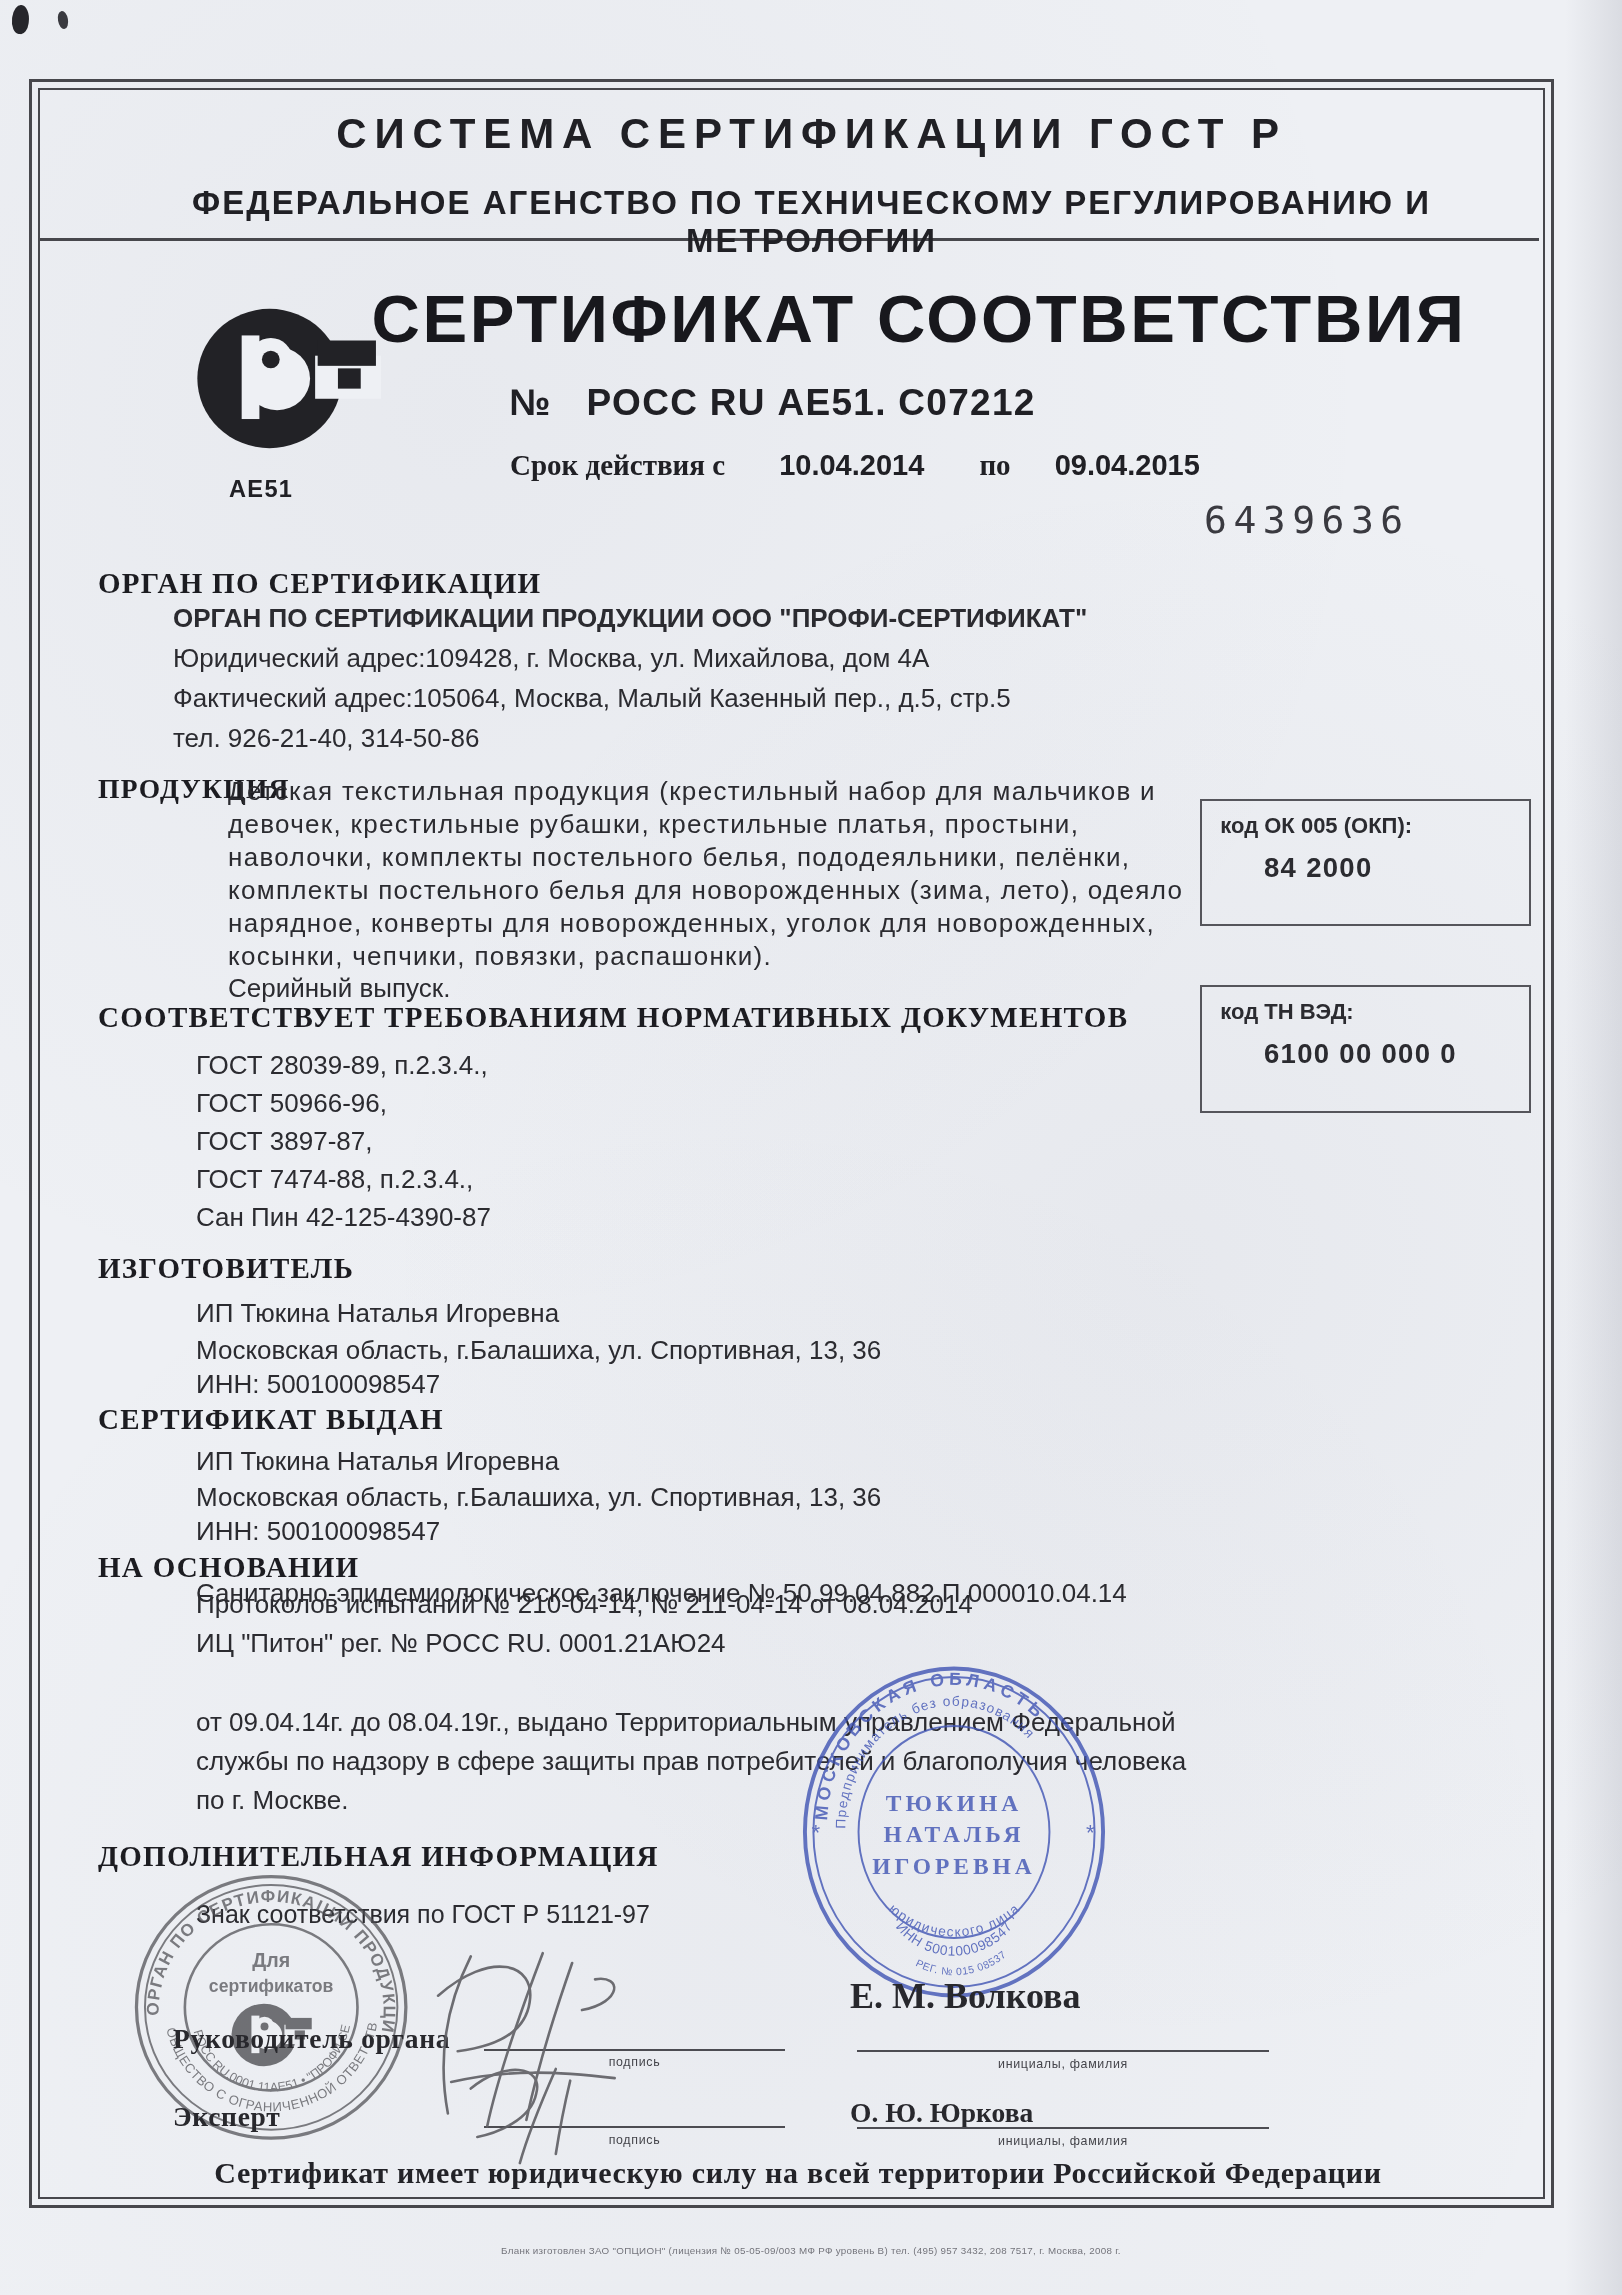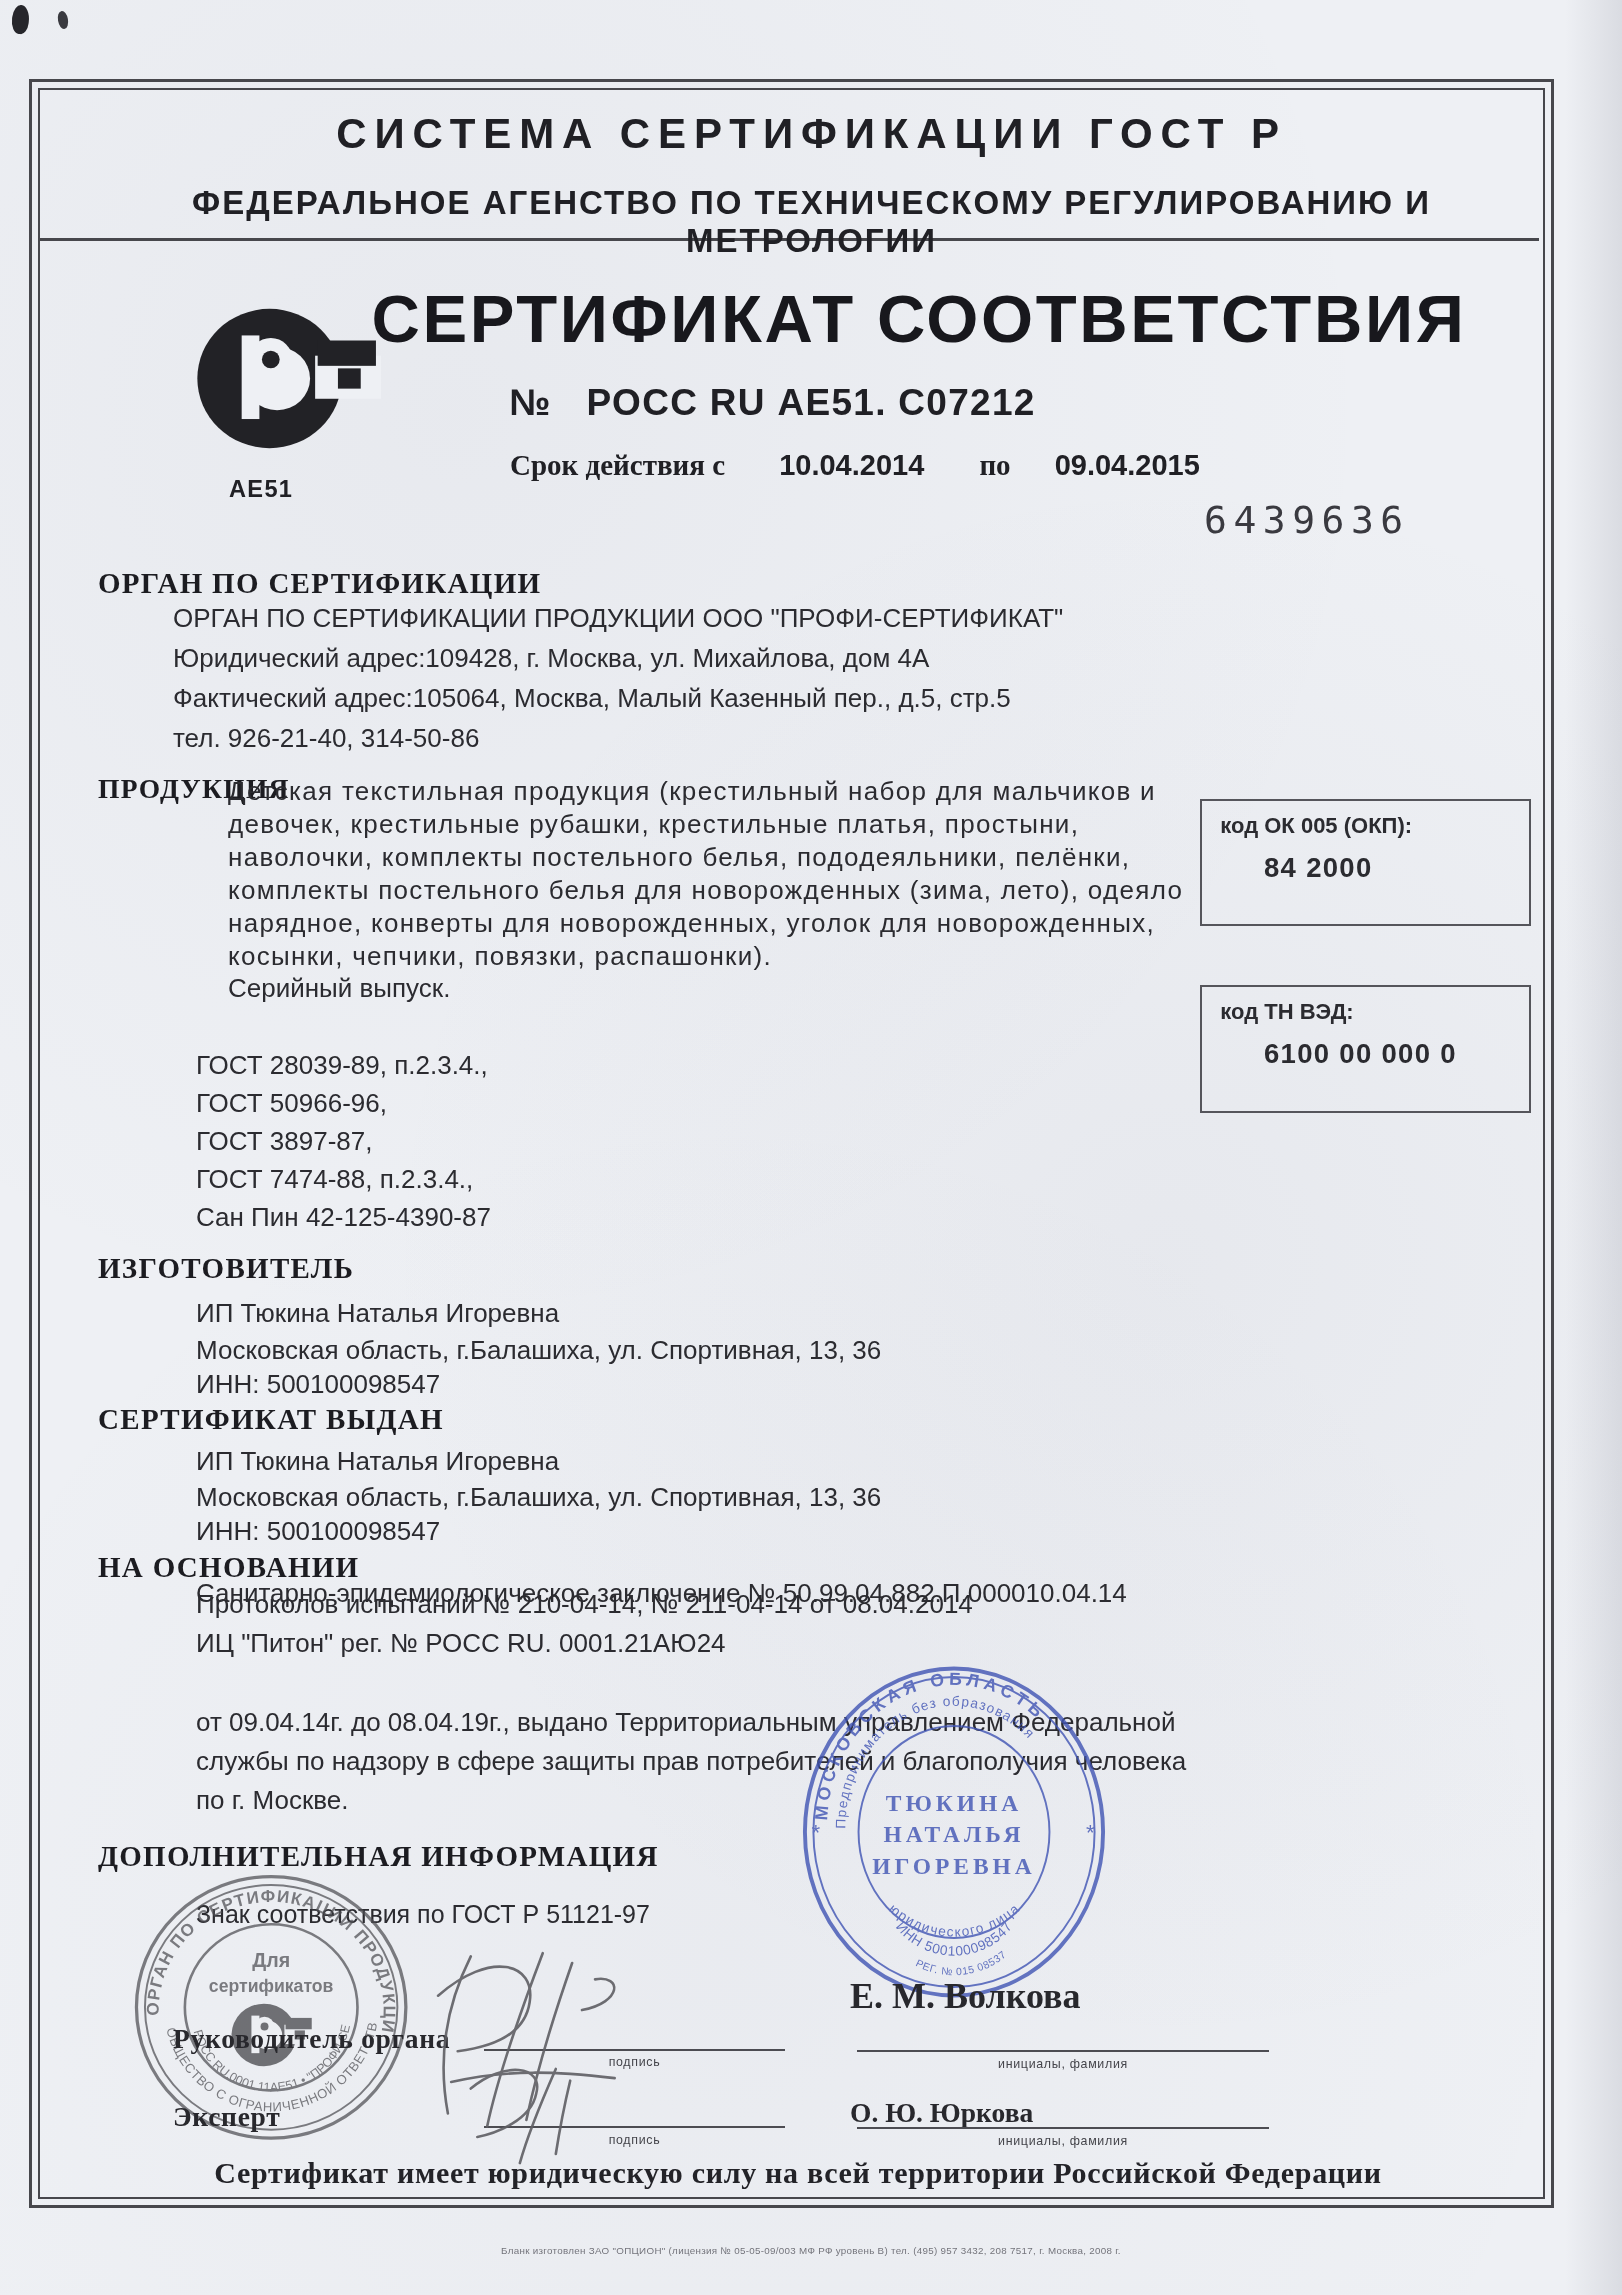--- a/index.html
+++ b/index.html
@@ -78,38 +78,39 @@
   </div>
   <div class="abs validity">
     <span class="lbl">Срок действия с</span>
     <span class="dt">10.04.2014</span>
     <span class="po">по</span>
     <span class="dt" style="margin-left:36px">09.04.2015</span>
   </div>
   <div class="abs serial">6439636</div>
 
   <div class="abs sec-head" style="left:98px;top:567px;">ОРГАН ПО СЕРТИФИКАЦИИ</div>
-  <div class="abs body-text" style="left:173px;top:603px;">ОРГАН ПО СЕРТИФИКАЦИИ ПРОДУКЦИИ ООО "ПРОФИ-СЕРТИФИКАТ"</div>
+  <div class="abs body-text" style="left:173px;top:603px;font-weight:bold;">ОРГАН ПО СЕРТИФИКАЦИИ ПРОДУКЦИИ ООО "ПРОФИ-СЕРТИФИКАТ"</div>
   <div class="abs body-text" style="left:173px;top:643px;">Юридический адрес:109428, г. Москва, ул. Михайлова, дом 4А</div>
   <div class="abs body-text" style="left:173px;top:683px;">Фактический адрес:105064, Москва, Малый Казенный пер., д.5, стр.5</div>
   <div class="abs body-text" style="left:173px;top:723px;">тел. 926-21-40, 314-50-86</div>
 
   <div class="abs sec-head" style="left:98px;top:773px;font-size:27.5px;">ПРОДУКЦИЯ</div>
   <div class="abs body-text" style="left:228px;top:775px;width:962px;line-height:33px;letter-spacing:1.3px;">Детская текстильная продукция (крестильный набор для мальчиков и девочек, крестильные рубашки, крестильные платья, простыни, наволочки, комплекты постельного белья, пододеяльники, пелёнки, комплекты постельного белья для новорожденных (зима, лето), одеяло нарядное, конверты для новорожденных, уголок для новорожденных, косынки, чепчики, повязки, распашонки).</div>
   <div class="abs body-text" style="left:228px;top:973px;">Серийный выпуск.</div>
 
   <div class="abs okp-box">
     <div class="box-label">код ОК 005 (ОКП):</div>
     <div class="box-value">84 2000</div>
   </div>
   <div class="abs tnved-box">
     <div class="box-label">код ТН ВЭД:</div>
     <div class="box-value">6100 00 000 0</div>
   </div>
 
+  <div class="abs sec-head" style="left:98px;top:1001px;">СООТВЕТСТВУЕТ ТРЕБОВАНИЯМ НОРМАТИВНЫХ ДОКУМЕНТОВ</div>
   <div class="abs body-text" style="left:196px;top:1050px;">ГОСТ 28039-89, п.2.3.4.,</div>
   <div class="abs body-text" style="left:196px;top:1088px;">ГОСТ 50966-96,</div>
   <div class="abs body-text" style="left:196px;top:1126px;">ГОСТ 3897-87,</div>
   <div class="abs body-text" style="left:196px;top:1164px;">ГОСТ 7474-88, п.2.3.4.,</div>
   <div class="abs body-text" style="left:196px;top:1202px;">Сан Пин 42-125-4390-87</div>
 
   <div class="abs sec-head" style="left:98px;top:1252px;">ИЗГОТОВИТЕЛЬ</div>
   <div class="abs body-text" style="left:196px;top:1298px;">ИП Тюкина Наталья Игоревна</div>
   <div class="abs body-text" style="left:196px;top:1335px;">Московская область, г.Балашиха, ул. Спортивная, 13, 36</div>
   <div class="abs body-text" style="left:196px;top:1369px;">ИНН: 500100098547</div>

